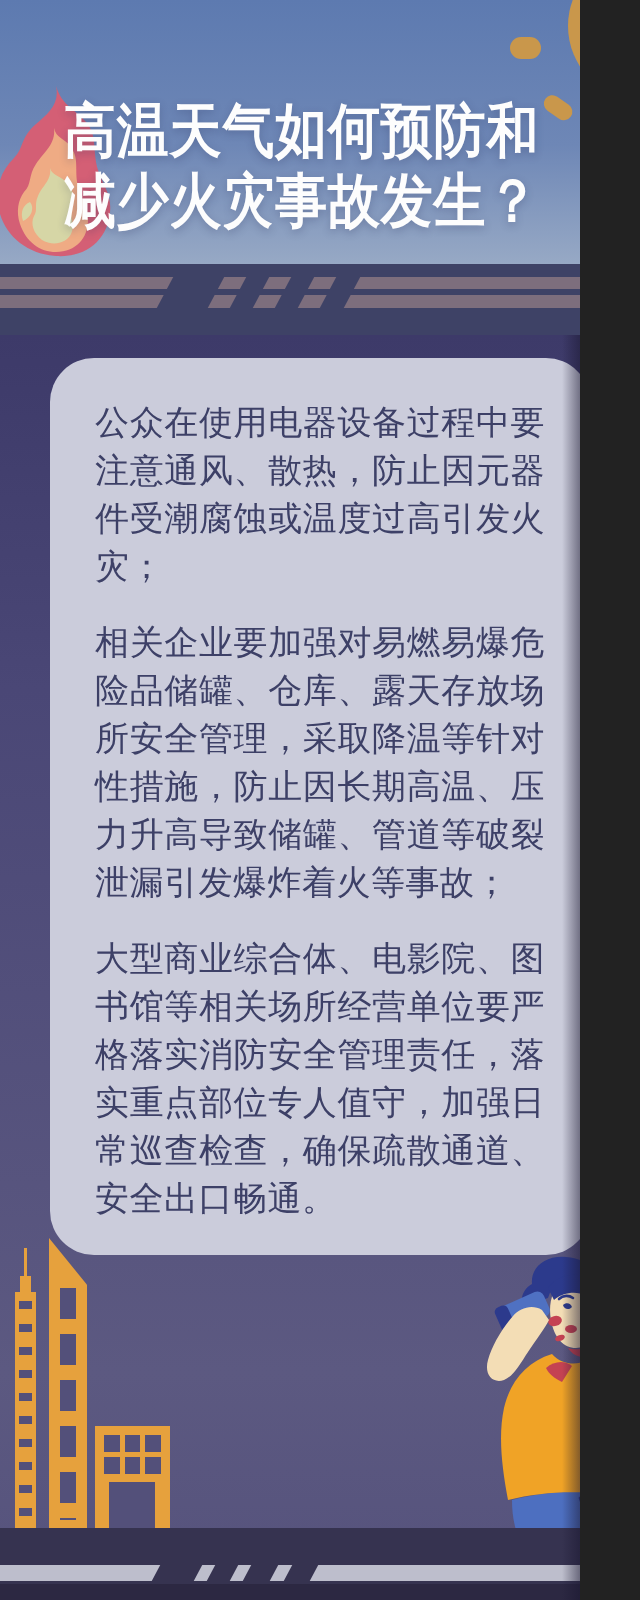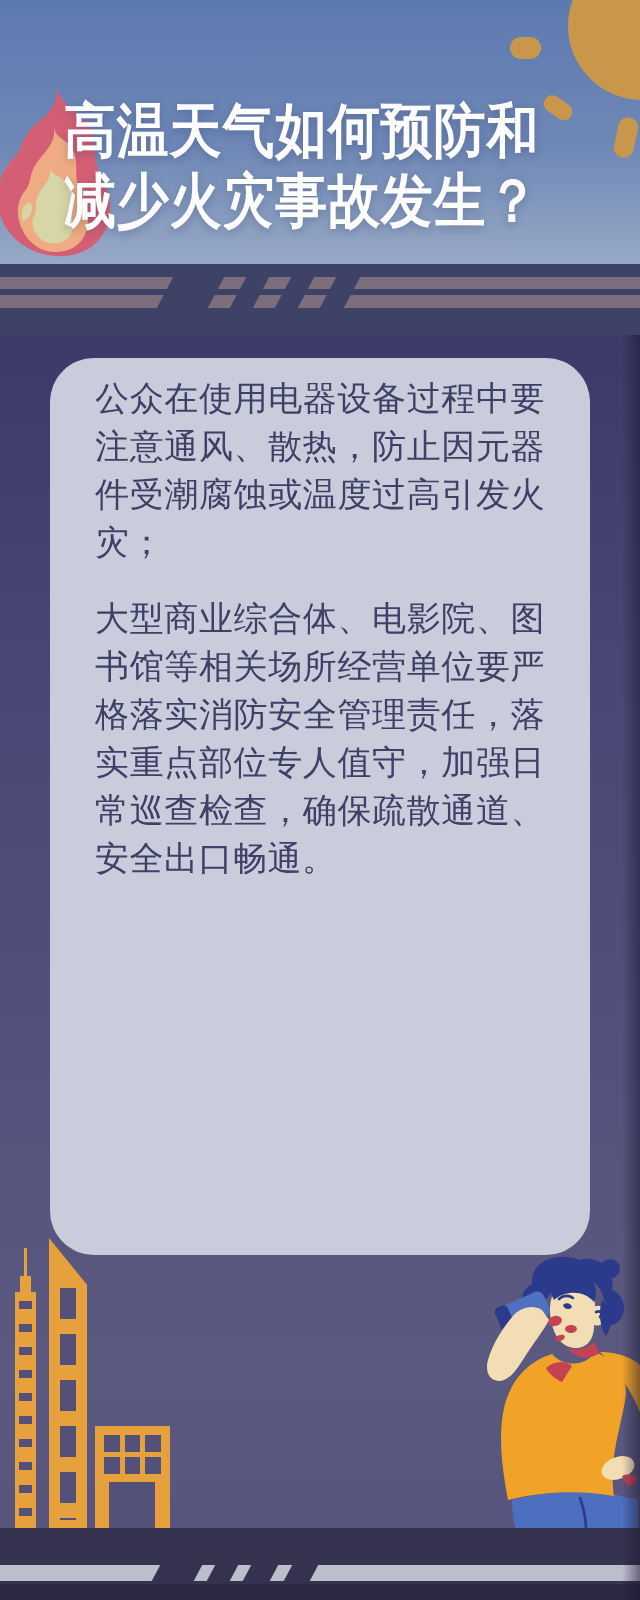--- a/index.html
+++ b/index.html
@@ -1,17 +1,17 @@
 <!DOCTYPE html>
 <html lang="zh" style="--bg_top_start: #5d7ab0; --bg_top_end: #97a9c5; --band: #3e4266; --band_stripe: #7d6e7d; --bg_bottom_start: #3d3a69; --bg_bottom_end: #5c5981; --card_bg: #cbccdb; --card_text: #3d4067; --title_text: #fdfdfd; --sun: #c9974b; --building: #e6a13d; --window_tint: #53507a; --road: #363350; --road_stripe: #c9cad7; --flame_outer: #d45f75; --flame_mid: #efab84; --flame_inner: #d6d6a6; --skin: #f3ddb5; --hair: #2c3a8c; --shirt: #f0a326; --accent_red: #c44252; --pants: #4d6fc0; --bottle: #4f71c2;"><head>
 <meta charset="utf-8">
 <style>
   html,body{margin:0;padding:0;background:#222;}
   .stage{
-    position:relative;width:640px;height:1600px;overflow:hidden;
+    position:relative;width:580px;height:1600px;overflow:hidden;
     font-family:"DejaVu Sans","Liberation Sans",sans-serif;
     background:var(--bg_bottom_start,#3d3a69);
   }
   .stage *{box-sizing:border-box;}
   
   .bg-top{position:absolute;left:0;top:0;width:640px;height:264px;z-index:0;
     background:linear-gradient(180deg,var(--bg_top_start,#5d7ab0) 0%,#6e87b6 55%,var(--bg_top_end,#97a9c5) 100%);}
   .bg-bottom{position:absolute;left:0;top:335px;width:640px;height:1265px;z-index:0;
     background:linear-gradient(180deg,var(--bg_bottom_start,#3d3a69) 0%,#4a4776 28%,var(--bg_bottom_end,#5c5981) 82%,#55527c 100%);}
   .vignette-right{position:absolute;right:0;top:335px;width:18px;height:1265px;z-index:6;
@@ -32,21 +32,21 @@
   .title span{display:block;}
   
   .flame-svg{position:absolute;left:-8px;top:84px;width:124px;height:182px;z-index:1;}
   .flame-outer{fill:var(--flame_outer,#d45f75);}
   .flame-mid{fill:var(--flame_mid,#efab84);}
   .flame-inner{fill:var(--flame_inner,#d6d6a6);}
   .sun-svg{position:absolute;left:500px;top:0;width:140px;height:170px;z-index:1;}
   .sun-fill{fill:var(--sun,#c9974b);}
   
   .card{position:absolute;left:50px;top:358px;width:540px;height:897px;z-index:2;
-    background:var(--card_bg,#cbccdb);border-radius:44px;padding:16px 45px;}
+    background:var(--card_bg,#cbccdb);border-radius:44px;padding:40px 45px;}
   .card p{margin:0 0 28px 0;font-size:34px;line-height:48px;color:var(--card_text,#3d4067);
     text-align:justify;letter-spacing:.5px;}
   .card p:last-child{margin-bottom:14px;}
   
   .building{position:absolute;background:var(--building,#e6a13d);z-index:2;}
   .t1-spike{left:24px;top:1248px;width:3px;height:30px;}
   .t1-cap{left:20px;top:1276px;width:11px;height:18px;}
   .t1{left:15px;top:1292px;width:21px;height:238px;}
   .t1 .win{position:absolute;left:4px;right:4px;top:9px;bottom:12px;
     background:repeating-linear-gradient(180deg,var(--window_tint,#53507a) 0 8px,transparent 8px 23px);}
@@ -109,20 +109,21 @@
     <div class="g right"></div>
   </div>
 
   <h1 class="title">
     <span>高温天气如何预防和</span>
     <span>减少火灾事故发生？</span>
   </h1>
 
   <section class="card">
     <p>公众在使用电器设备过程中要注意通风、散热，防止因元器件受潮腐蚀或温度过高引发火灾；</p>
+    <p>相关企业要加强对易燃易爆危险品储罐、仓库、露天存放场所安全管理，采取降温等针对性措施，防止因长期高温、压力升高导致储罐、管道等破裂泄漏引发爆炸着火等事故；</p>
     <p>大型商业综合体、电影院、图书馆等相关场所经营单位要严格落实消防安全管理责任，落实重点部位专人值守，加强日常巡查检查，确保疏散通道、安全出口畅通。</p>
   </section>
 
   <div>
     <div class="building t1-spike"></div>
     <div class="building t1-cap"></div>
     <div class="building t1">
         <div class="win"></div>
       </div>
     <div class="building t2">

